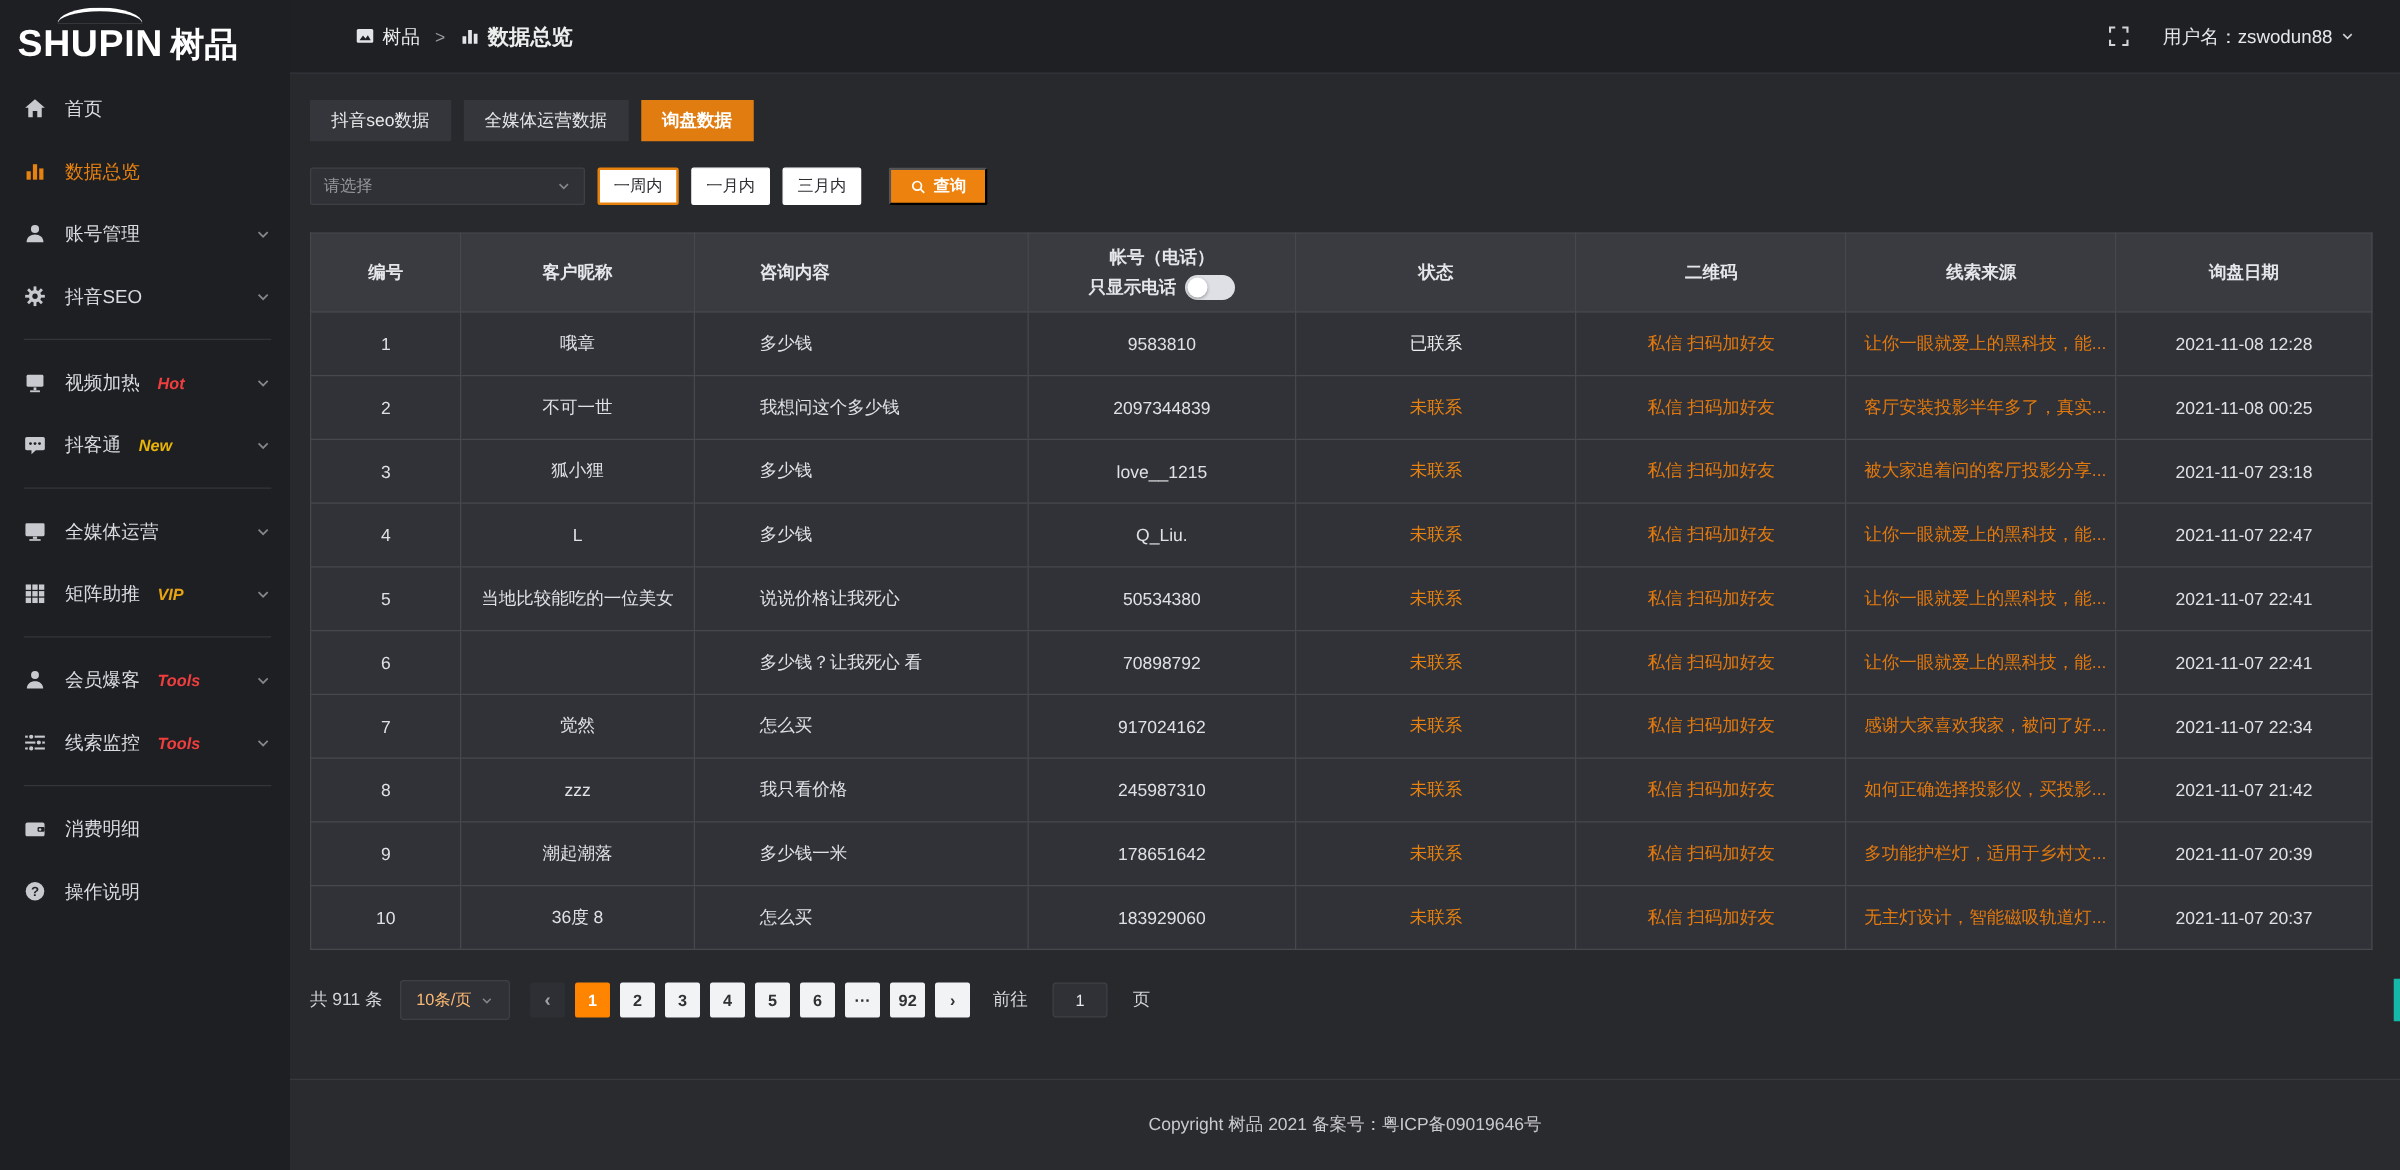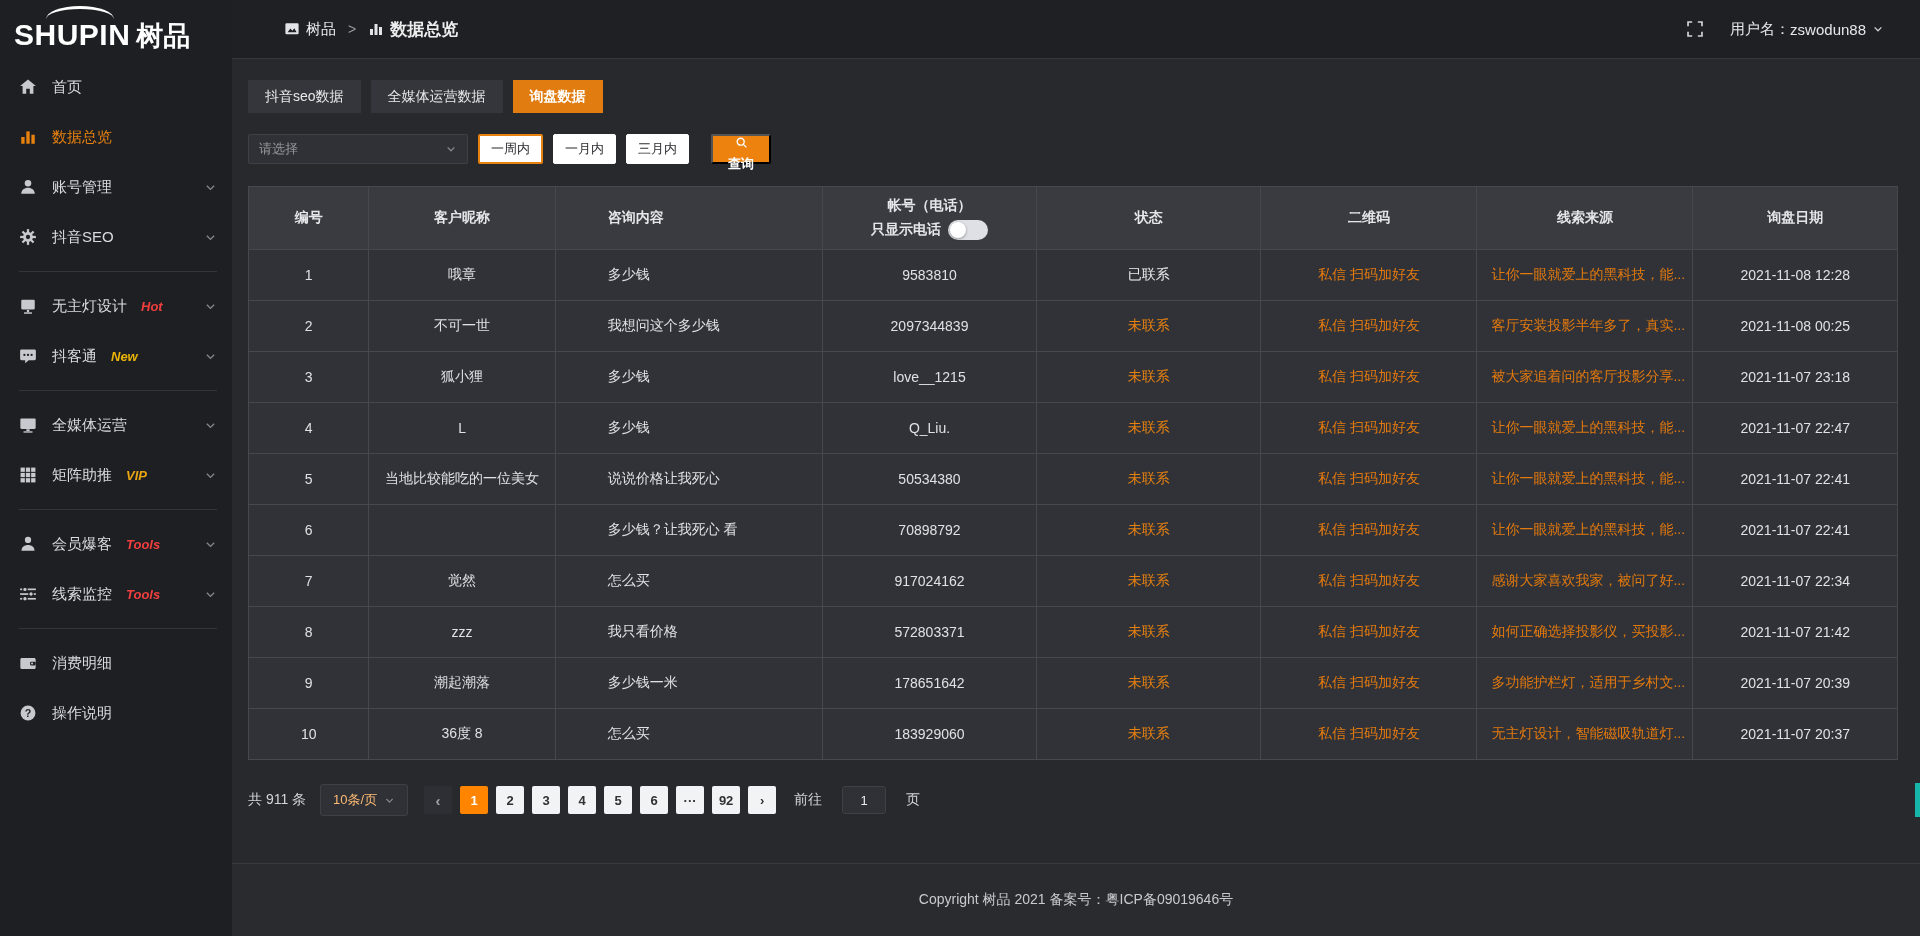--- a/index.html
+++ b/index.html
@@ -53,21 +53,21 @@
   .select { width:220px; height:30px; background:#303136; border:1px solid #3f4045; border-radius:2px;
             color:#97989d; font-size:13px; display:flex; align-items:center;
             justify-content:space-between; padding:0 10px; cursor:pointer; }
   .select .chev { width:12px; height:12px; color:#85868b; margin-left:0; }
   .range-btn { height:30px; min-width:56px; padding:0 11px; background:#fff; color:#2c2d31;
                font-size:13px; border-radius:2px; display:flex; align-items:center;
                justify-content:center; cursor:pointer; border:1px solid #fff; }
   .range-btn.active { border:2px solid #e8820f; }
   .search-btn { height:30px; padding:0 15px; margin-left:12px; background:#ed820e; color:#fff;
                 font-size:13px; border-radius:2px; display:flex; align-items:center; gap:6px;
-                cursor:pointer; font-weight:bold;flex-direction:column; }
+                cursor:pointer; font-weight:bold; }
   .search-btn .i { width:13px; height:13px; }
 
   
   table { width:100%; border-collapse:collapse; table-layout:fixed; background:#313238; }
   th { background:#3a3b40; height:63px; color:#e5e6e9; font-size:14px; font-weight:bold;
        border:1px solid #47484e; text-align:center; }
   td { height:51px; border:1px solid #47484e; font-size:14px; color:#e0e1e4; text-align:center;
        overflow:hidden; white-space:nowrap; text-overflow:ellipsis; padding:0 6px; }
   th.al, td.al { text-align:left; padding-left:52px; }
   td.src { text-align:left; padding-left:14px; color:#e2790e; cursor:pointer; }
@@ -162,21 +162,21 @@
       </div>
       <div class="menu-divider"></div>
       <div class="menu-item">
         <span class="i">
           <svg viewBox="0 0 16 16">
             <rect x="2" y="2.5" width="12" height="8.5" rx="1"></rect>
             <rect x="7" y="11.5" width="2" height="2"></rect>
             <rect x="4.5" y="13.6" width="7" height="1.3"></rect>
           </svg>
         </span>
-        <span class="mi-label">无主灯设计</span>
+        <span class="mi-label">视频加热</span>
         <span class="badge" style="color: rgb(240, 62, 62);">Hot</span>
         <span class="chev">
           <svg viewBox="0 0 16 16" style="fill:none" stroke="currentColor" stroke-width="1.7">
             <path d="M3.5 5.8L8 10.3l4.5-4.5"></path>
           </svg>
         </span>
       </div>
       <div class="menu-item">
         <span class="i">
           <svg viewBox="0 0 16 16">
@@ -464,21 +464,21 @@
             <td>917024162</td>
             <td class="st-off">未联系</td>
             <td class="qr">私信 扫码加好友</td>
             <td class="src">感谢大家喜欢我家，被问了好...</td>
             <td>2021-11-07 22:34</td>
           </tr>
           <tr>
             <td>8</td>
             <td>zzz</td>
             <td class="al">我只看价格</td>
-            <td>572803371</td>
+            <td>245987310</td>
             <td class="st-off">未联系</td>
             <td class="qr">私信 扫码加好友</td>
             <td class="src">如何正确选择投影仪，买投影...</td>
             <td>2021-11-07 21:42</td>
           </tr>
           <tr>
             <td>9</td>
             <td>潮起潮落</td>
             <td class="al">多少钱一米</td>
             <td>178651642</td>

